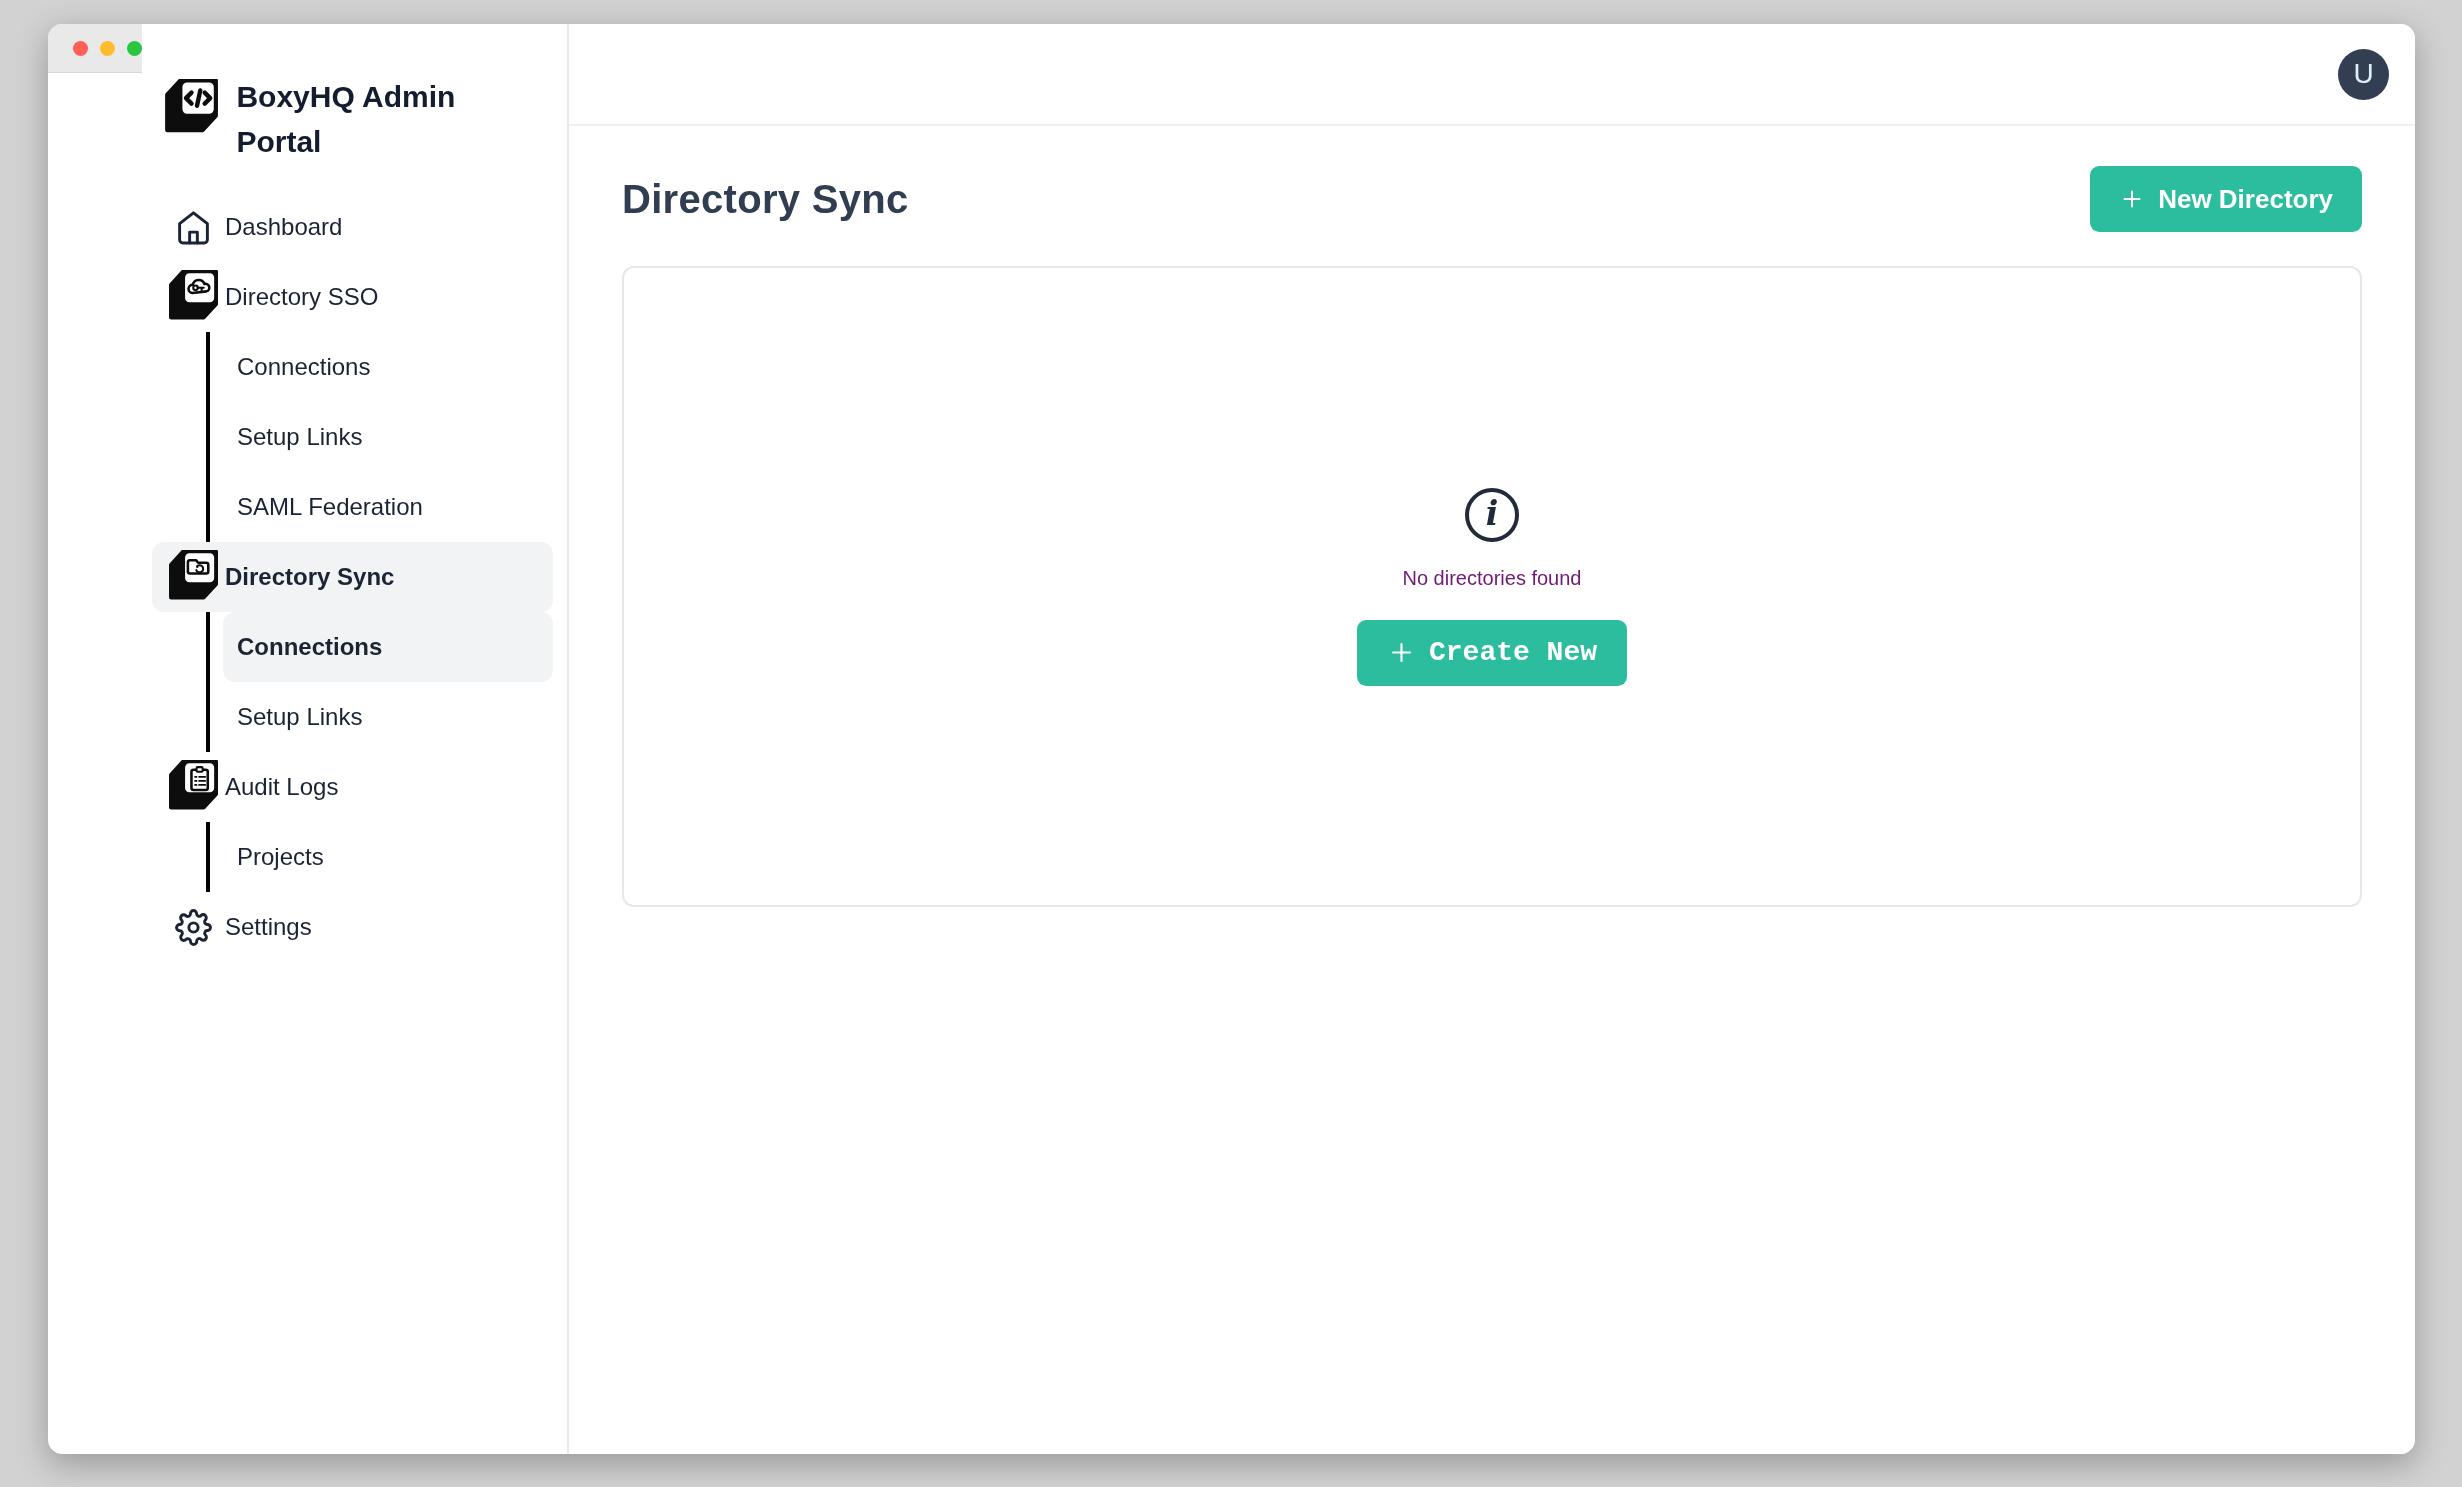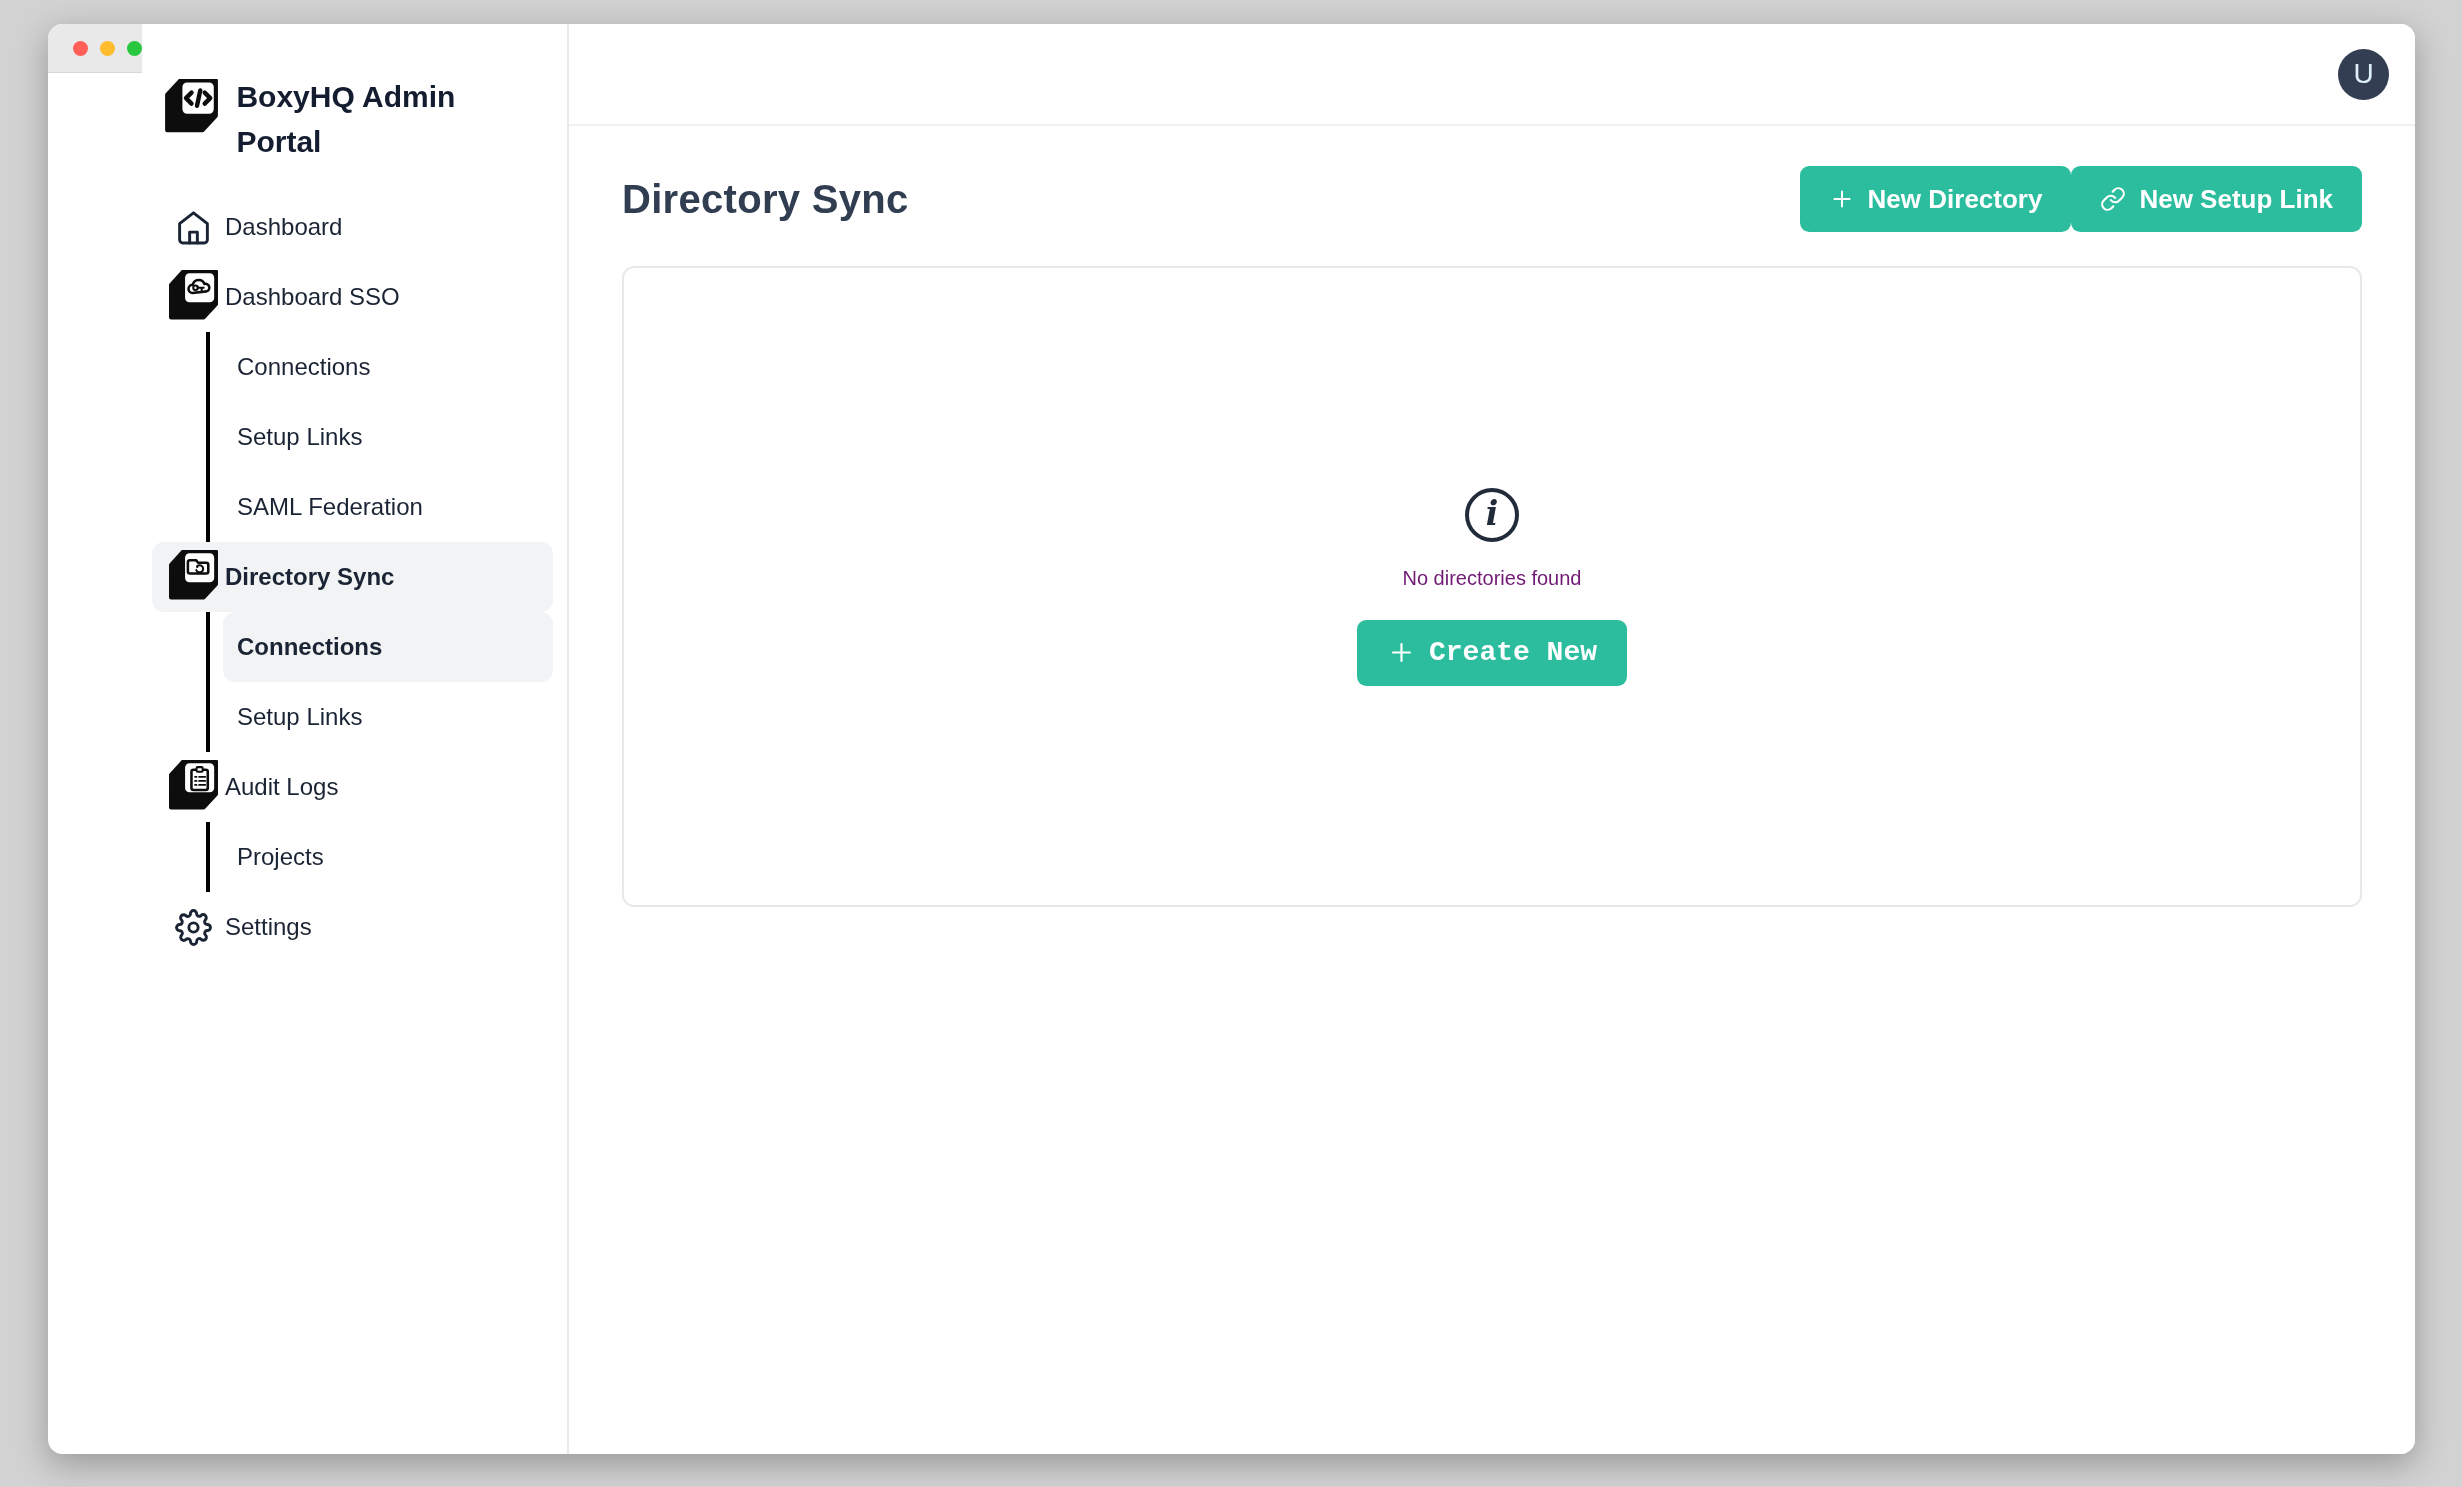--- a/index.html
+++ b/index.html
@@ -171,21 +171,21 @@
 
         <div class="nav-row">
           <span class="icon-slot">
             <svg class="sticker" viewBox="0 0 100 104">
               <use href="#sticker-base"></use>
               <path d="M46 46 a8 8 0 0 1 .5-16 a12 12 0 0 1 23 -1.5 a7.5 7.5 0 0 1 4 14.5 z" fill="none" stroke="#0d0d0d" stroke-width="5" stroke-linejoin="round" transform="translate(2,-2)"></path>
               <circle cx="54" cy="34" r="4.5" fill="none" stroke="#0d0d0d" stroke-width="4"></circle>
               <path d="M58 34 h12 m-4 0 v5" fill="none" stroke="#0d0d0d" stroke-width="4" stroke-linecap="round"></path>
             </svg>
           </span>
-          <span>Dashboard SSO</span>
+          <span>Directory SSO</span>
         </div>
 
         <div class="subnav">
           <div class="sub-row">
             <span>Connections</span>
           </div>
           <div class="sub-row">
             <span>Setup Links</span>
           </div>
           <div class="sub-row">
@@ -258,27 +258,20 @@
         <div class="content-head">
           <h1 class="page-title">Directory Sync</h1>
 
           <div class="actions">
             <button class="btn">
               <svg width="26" height="26" viewBox="0 0 24 24" fill="none" stroke="#ffffff" stroke-width="1.8" stroke-linecap="round">
                 <path d="M12 5v14M5 12h14"></path>
               </svg>
               <span>New Directory</span>
             </button>
-            <button class="btn">
-              <svg width="26" height="26" viewBox="0 0 24 24" fill="none" stroke="#ffffff" stroke-width="2" stroke-linecap="round" stroke-linejoin="round">
-                <path d="M10 13a5 5 0 0 0 7.54.54l3-3a5 5 0 0 0-7.07-7.07l-1.72 1.71"></path>
-                <path d="M14 11a5 5 0 0 0-7.54-.54l-3 3a5 5 0 0 0 7.07 7.07l1.71-1.71"></path>
-              </svg>
-              <span>New Setup Link</span>
-            </button>
           </div>
         </div>
 
         <div class="card">
           <div class="info-circle">
             <span class="info-i">i</span>
           </div>
           <div class="empty-text">No directories found</div>
           <button class="btn cta">
             <svg width="29" height="29" viewBox="0 0 24 24" fill="none" stroke="#ffffff" stroke-width="1.8" stroke-linecap="round">

